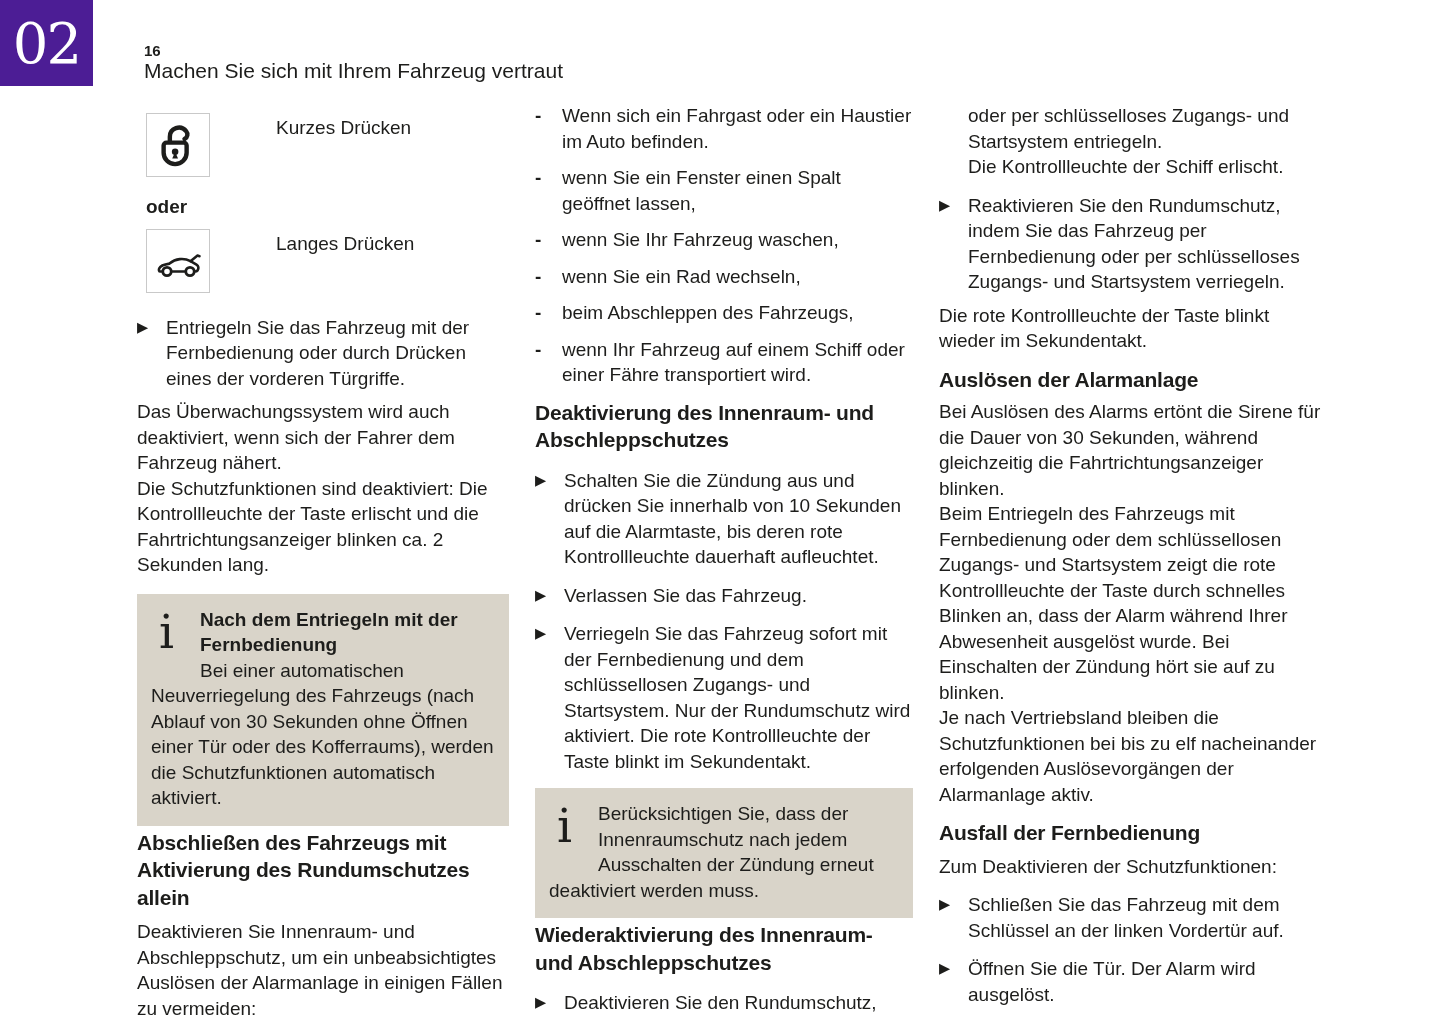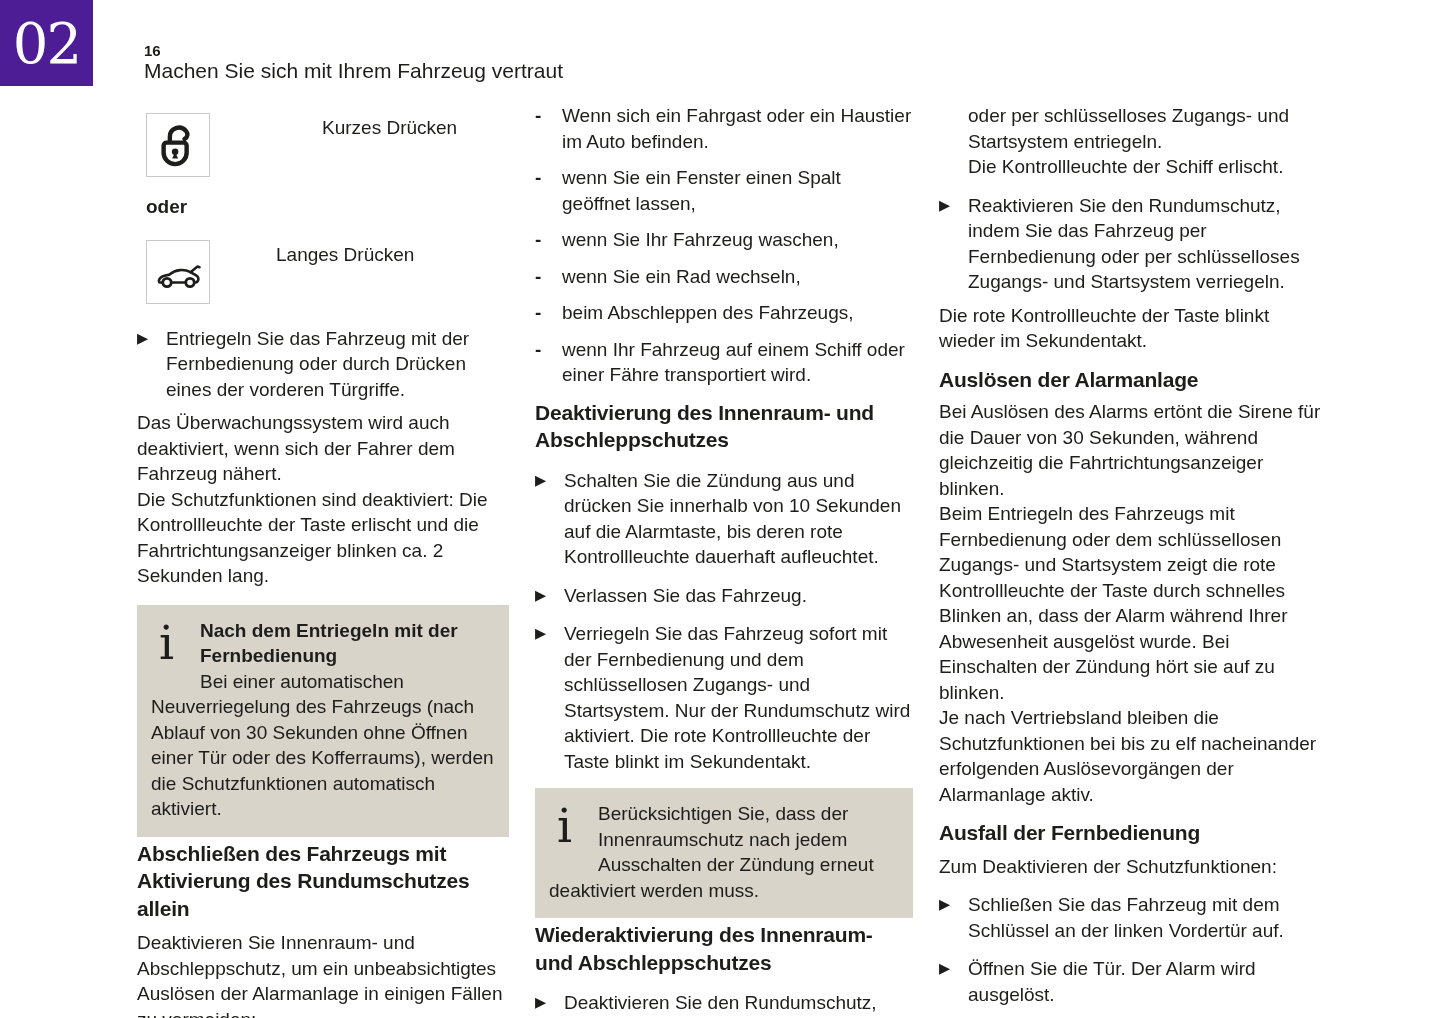--- a/index.html
+++ b/index.html
@@ -31,22 +31,22 @@
   .columns {
     position:absolute; left:137px; top:100px;
     display:grid;
     grid-template-columns:372px 378px 385px;
     column-gap:26px;
   }
   .col { font-size:19px; line-height:25.5px; }
 
   
   .icon-row { display:flex; align-items:flex-start; margin-left:9px; }
-  .icon-row.first  { margin-top:13px;gap:46px; }
-  .icon-row.second { margin-top:20px; }
+  .icon-row.first  { margin-top:13px; }
+  .icon-row.second { margin-top:9px; }
   .icon-box {
     width:64px; height:64px;
     border:1px solid #c9c9c9;
     background:#fff;
     display:flex; align-items:center; justify-content:center;
     flex:none;
   }
   .icon-label { margin-left:66px; padding-top:2px; }
   .or-label { font-weight:bold; margin:17px 0 0 9px; }
 

